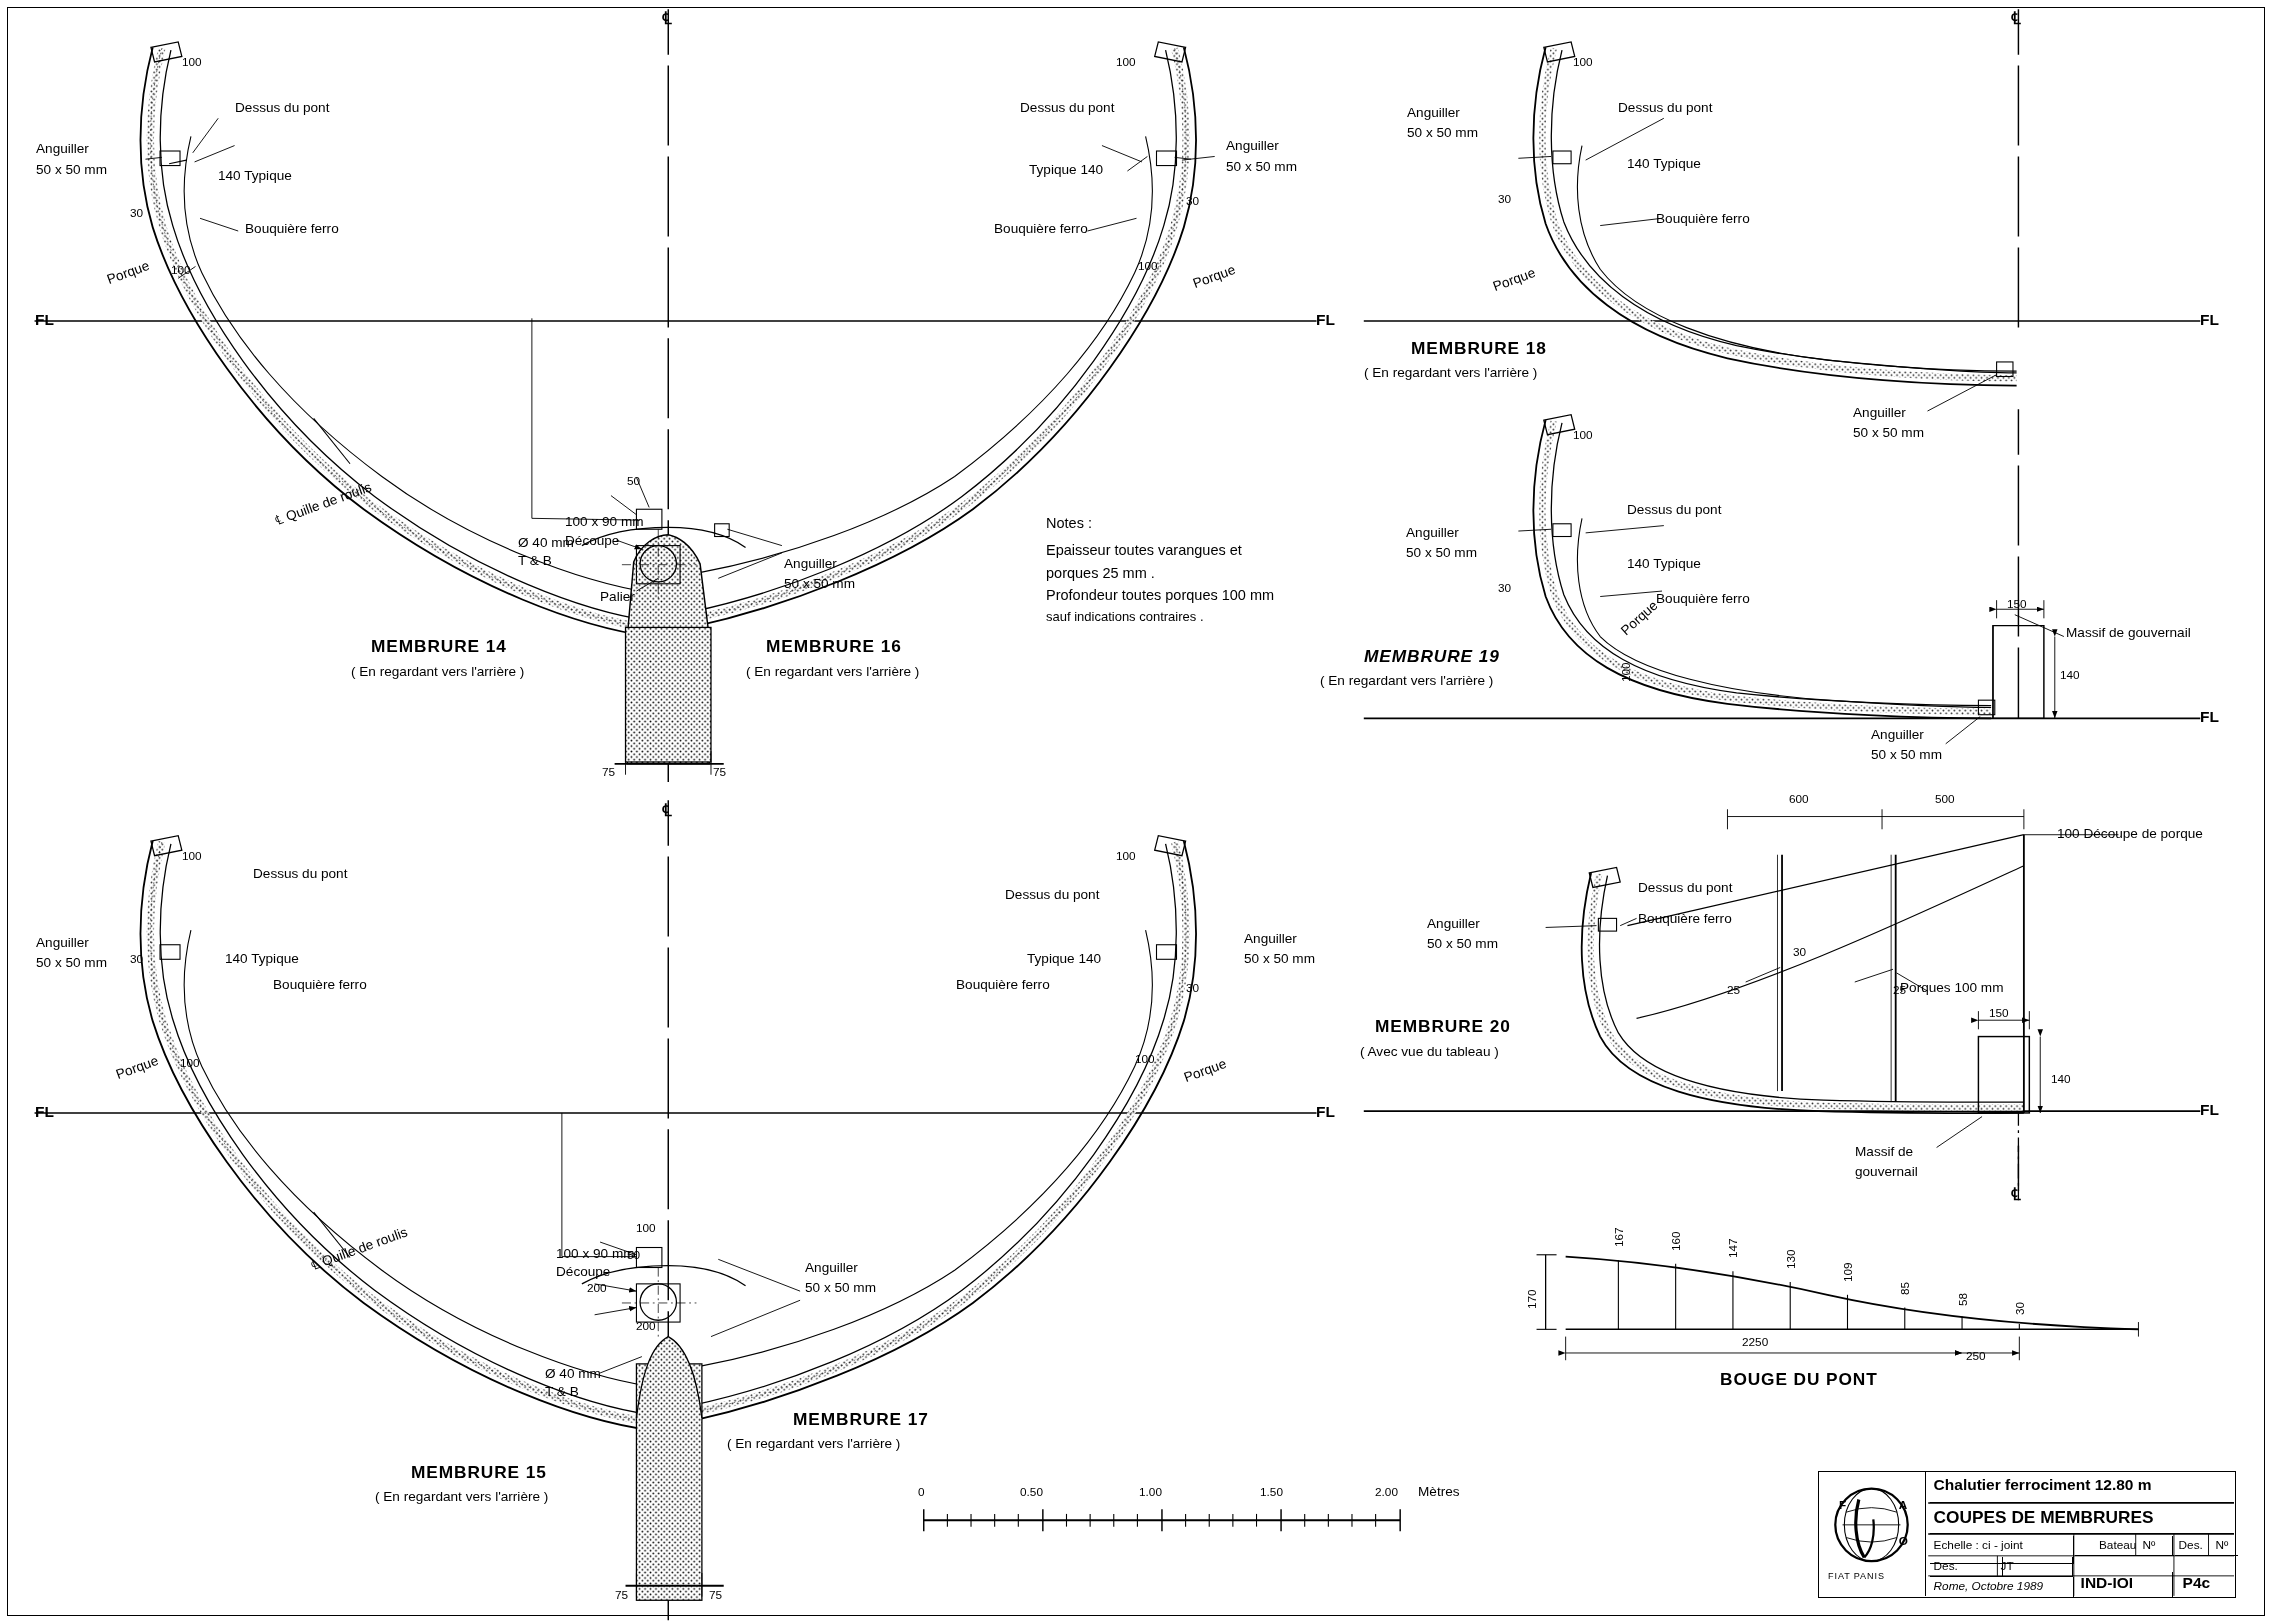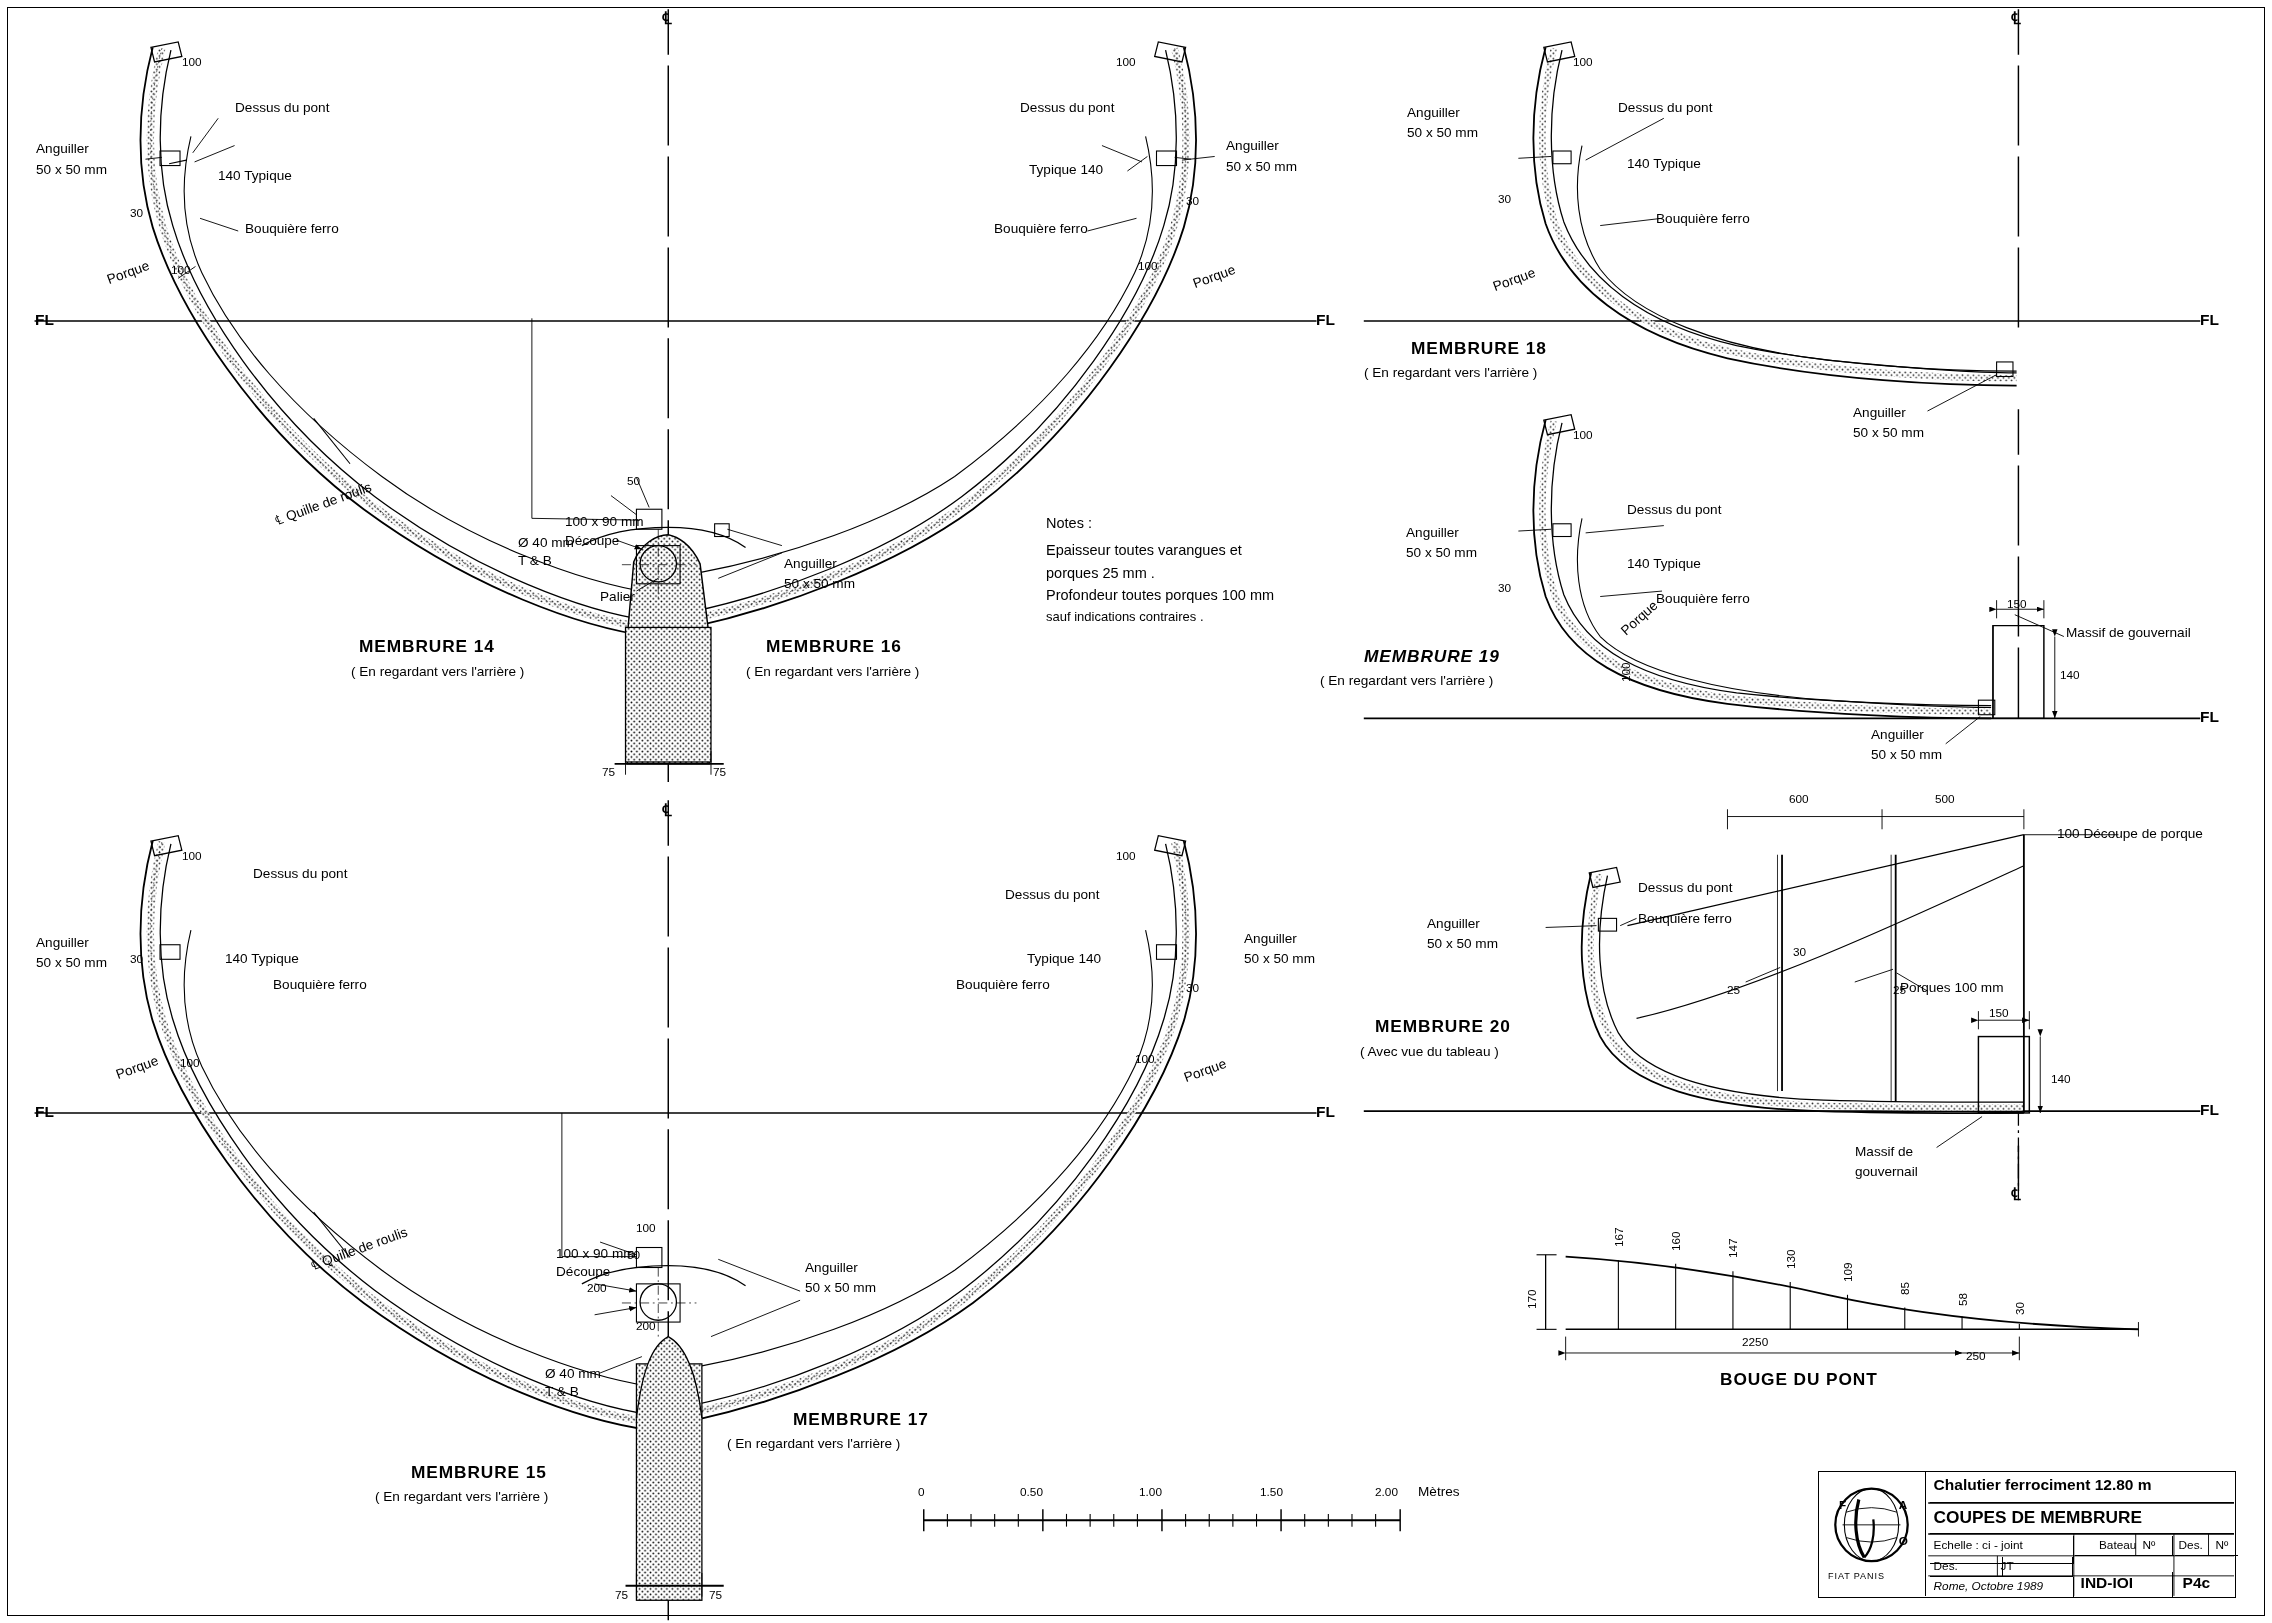--- a/index.html
+++ b/index.html
@@ -284,21 +284,21 @@
   <div class="lbl sm" style="left:182px;top:56px;">100</div>
   <div class="lbl" style="left:235px;top:100px;">Dessus du pont</div>
   <div class="lbl" style="left:36px;top:141px;">Anguiller</div>
   <div class="lbl" style="left:36px;top:162px;">50 x 50 mm</div>
   <div class="lbl" style="left:218px;top:168px;">140 Typique</div>
   <div class="lbl sm" style="left:130px;top:207px;">30</div>
   <div class="lbl" style="left:245px;top:221px;">Bouquière ferro</div>
   <div class="lbl rot20" style="left:105px;top:273px;">Porque</div>
   <div class="lbl sm" style="left:171px;top:264px;">100</div>
   <div class="lbl rot20" style="left:273px;top:514px;">℄ Quille de roulis</div>
-  <div class="title" style="left:359px;top:636px;">MEMBRURE  14</div>
+  <div class="title" style="left:371px;top:636px;">MEMBRURE  14</div>
   <div class="subtitle" style="left:351px;top:664px;">( En regardant vers  l'arrière )</div>
 
   <div class="lbl sm" style="left:1116px;top:56px;">100</div>
   <div class="lbl" style="left:1020px;top:100px;">Dessus du pont</div>
   <div class="lbl" style="left:1226px;top:138px;">Anguiller</div>
   <div class="lbl" style="left:1226px;top:159px;">50 x 50 mm</div>
   <div class="lbl" style="left:1029px;top:162px;">Typique 140</div>
   <div class="lbl sm" style="left:1186px;top:195px;">30</div>
   <div class="lbl" style="left:994px;top:221px;">Bouquière ferro</div>
   <div class="lbl rot20" style="left:1191px;top:277px;">Porque</div>
@@ -438,21 +438,21 @@
         <path d="M44,30 C38,52 40,78 50,94" fill="none" stroke="#000" stroke-width="3.5"></path>
         <path d="M50,94 C58,86 62,70 60,52" fill="none" stroke="#000" stroke-width="2.5"></path>
         <text x="22" y="40" font-size="13" font-family="Liberation Sans, sans-serif" font-weight="bold">F</text>
         <text x="88" y="40" font-size="13" font-family="Liberation Sans, sans-serif" font-weight="bold">A</text>
         <text x="88" y="80" font-size="13" font-family="Liberation Sans, sans-serif" font-weight="bold">O</text>
         <text x="10" y="118" font-size="10" font-family="Liberation Sans, sans-serif" letter-spacing="1">FIAT PANIS</text>
       </svg>
     </div>
 
     <div class="tb-cell tb-mid" style="left:111px;top:1.8px;width:304px;height:29px;border-bottom:1.4px solid #000;">Chalutier ferrociment  12.80 m</div>
-    <div class="tb-cell tb-big" style="left:111px;top:33px;width:304px;height:29px;border-bottom:1.4px solid #000;">COUPES  DE MEMBRURE</div>
+    <div class="tb-cell tb-big" style="left:111px;top:33px;width:304px;height:29px;border-bottom:1.4px solid #000;">COUPES  DE MEMBRURES</div>
 
     <div class="tb-cell" style="left:111px;top:64px;width:144px;height:28px;border-bottom:0.9px solid #000;border-right:0.9px solid #000;">Echelle : ci - joint</div>
     <div class="tb-cell" style="left:256px;top:64px;width:98px;height:20px;border-bottom:0.9px solid #000;border-right:0.9px solid #000;padding-left:24px;">Bateau</div>
     <div class="tb-cell" style="left:320px;top:64px;width:35px;height:20px;border-bottom:0.9px solid #000;">Nº</div>
     <div class="tb-cell" style="left:356px;top:64px;width:58px;height:20px;border-bottom:0.9px solid #000;">Des.</div>
     <div class="tb-cell" style="left:393px;top:64px;width:25.5px;height:20px;border-bottom:0.9px solid #000;">Nº</div>
 
     <div class="tb-cell" style="left:111px;top:85px;width:73px;height:20px;border-bottom:0.9px solid #000;border-right:0.9px solid #000;">Des.</div>
     <div class="tb-cell" style="left:178px;top:85px;width:76px;height:20px;border-bottom:0.9px solid #000;border-right:0.9px solid #000;">JT</div>
 

